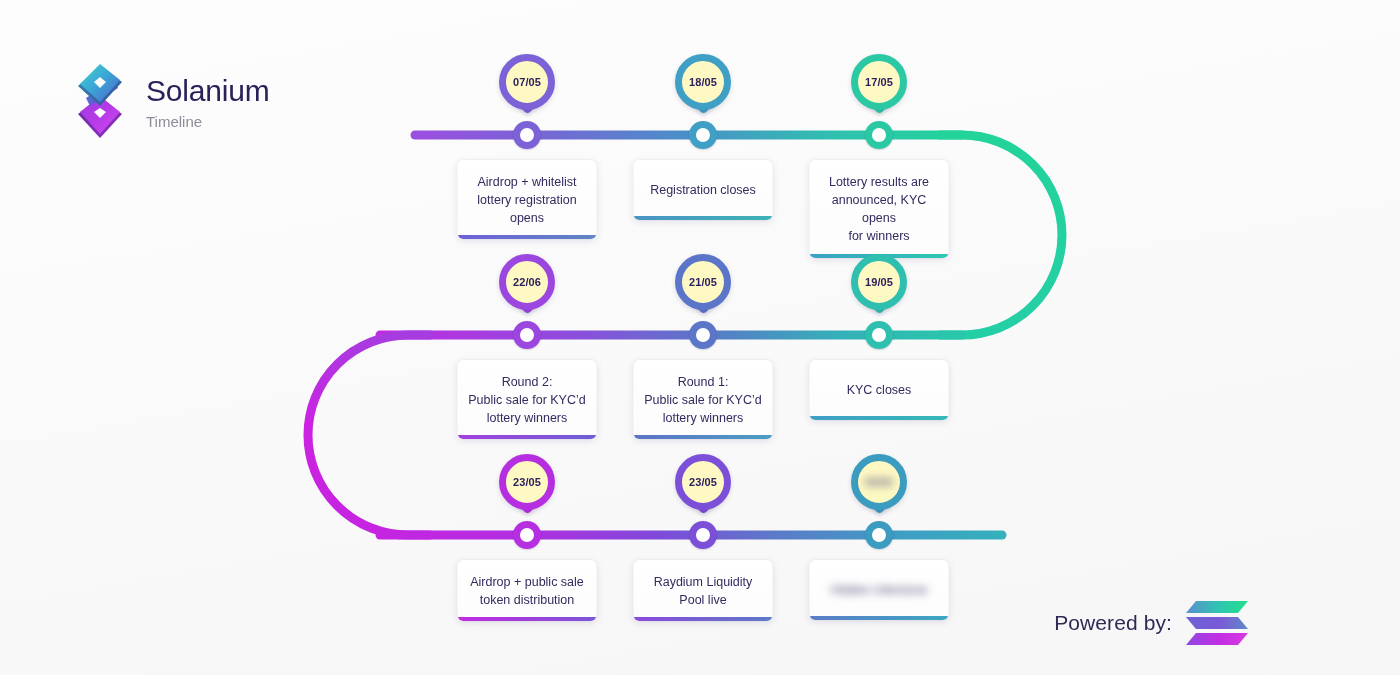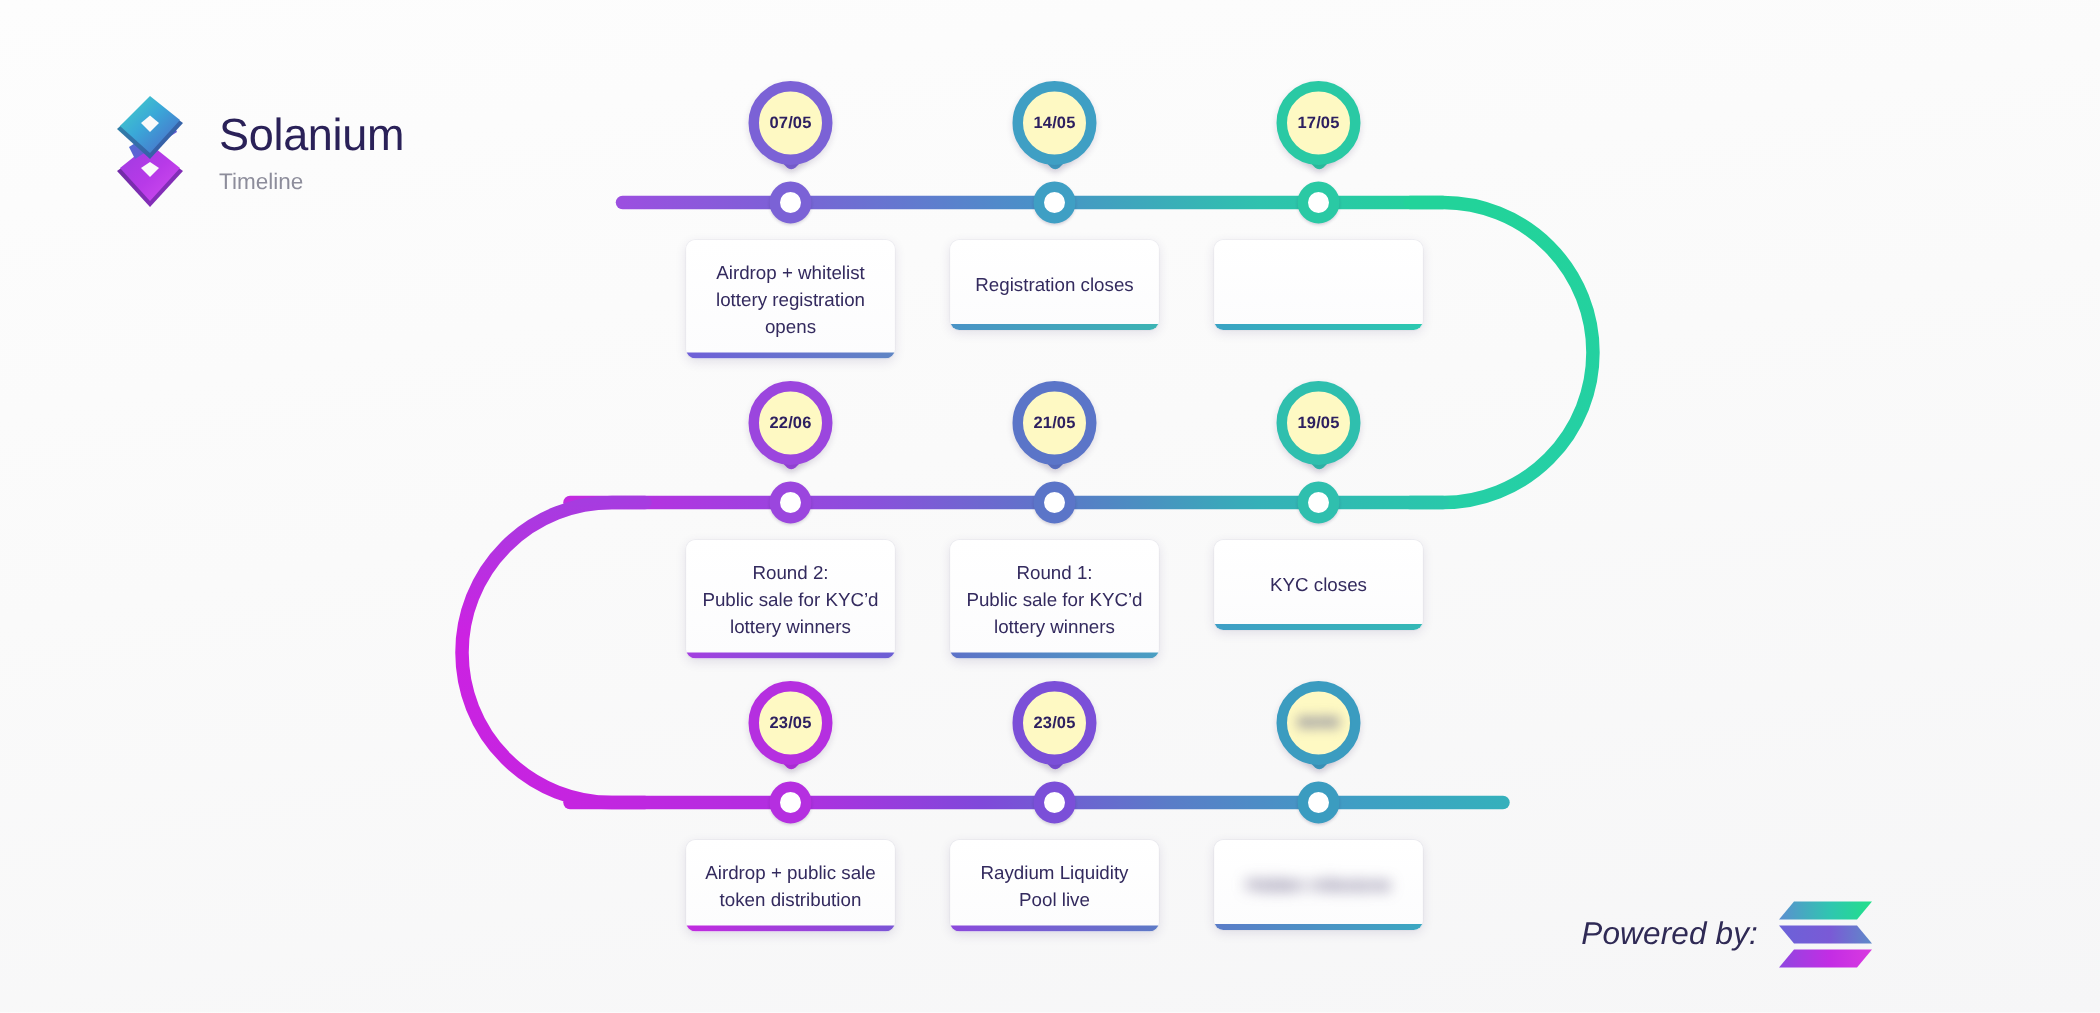--- a/index.html
+++ b/index.html
@@ -155,21 +155,20 @@
     right: 18px;
     bottom: 28px;
     display: flex;
     align-items: center;
     gap: 14px;
   }
   #powered-label {
     font-size: 21px;
     color: #2f2a55;
     letter-spacing: 0.1px;
-    font-style: italic;
   }
   #solana-mark { width: 62px; height: 48px; display: block; }
 </style>
 </head>
 <body>
 
 <div id="stage">
 
   <div id="brand">
     <span>
@@ -285,36 +284,39 @@
       <div class="node" style="left: 527px; top: 135px; border-color: rgb(123, 98, 214);"></div>
       <div class="card" style="left: 527px; top: 160px;">
         <div class="card-text">Airdrop + whitelist
 lottery registration
 opens</div>
         <div class="card-bar" style="background: linear-gradient(90deg, rgb(111, 95, 216), rgb(95, 134, 196));"></div>
       </div>
       <div class="pin" style="left: 703px; top: 54px;">
         <div class="pin-tail" style="background: rgb(63, 159, 196);"></div>
         <div class="pin-ring" style="border-color: rgb(63, 159, 196);">
-          <div class="pin-date">14/05</div>
+          <div class="pin-date">18/05</div>
         </div>
       </div>
       <div class="node" style="left: 703px; top: 135px; border-color: rgb(63, 159, 196);"></div>
       <div class="card" style="left: 703px; top: 160px;">
         <div class="card-text">Registration closes</div>
         <div class="card-bar" style="background: linear-gradient(90deg, rgb(74, 147, 198), rgb(60, 180, 180));"></div>
       </div>
       <div class="pin" style="left: 879px; top: 54px;">
         <div class="pin-tail" style="background: rgb(42, 201, 164);"></div>
         <div class="pin-ring" style="border-color: rgb(42, 201, 164);">
           <div class="pin-date">17/05</div>
         </div>
       </div>
       <div class="node" style="left: 879px; top: 135px; border-color: rgb(42, 201, 164);"></div>
       <div class="card" style="left: 879px; top: 160px;">
+        <div class="card-text">Lottery results are
+announced, KYC opens
+for winners</div>
         <div class="card-bar" style="background: linear-gradient(90deg, rgb(58, 162, 196), rgb(43, 201, 176));"></div>
       </div>
       <div class="pin" style="left: 527px; top: 254px;">
         <div class="pin-tail" style="background: rgb(155, 70, 222);"></div>
         <div class="pin-ring" style="border-color: rgb(155, 70, 222);">
           <div class="pin-date">22/06</div>
         </div>
       </div>
       <div class="node" style="left: 527px; top: 335px; border-color: rgb(155, 70, 222);"></div>
       <div class="card" style="left: 527px; top: 360px;">

